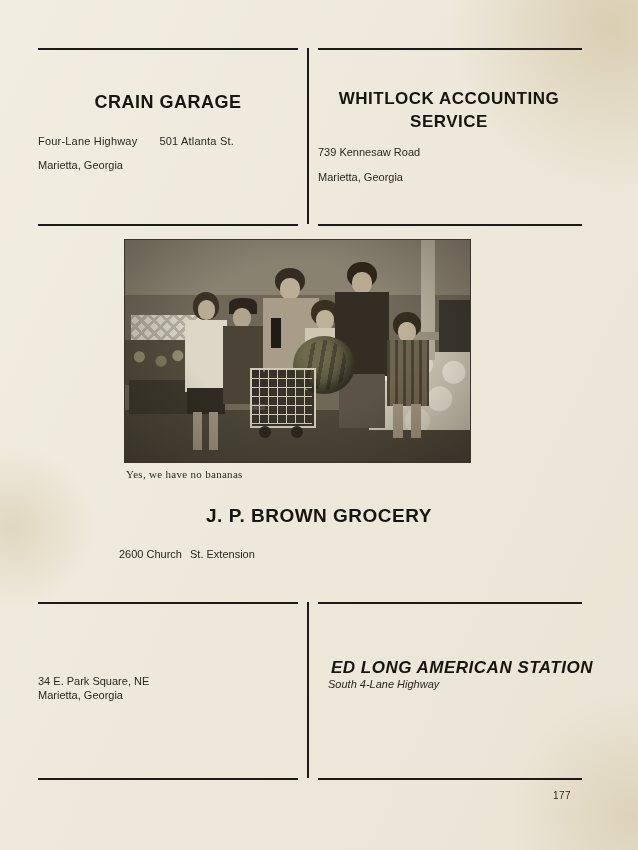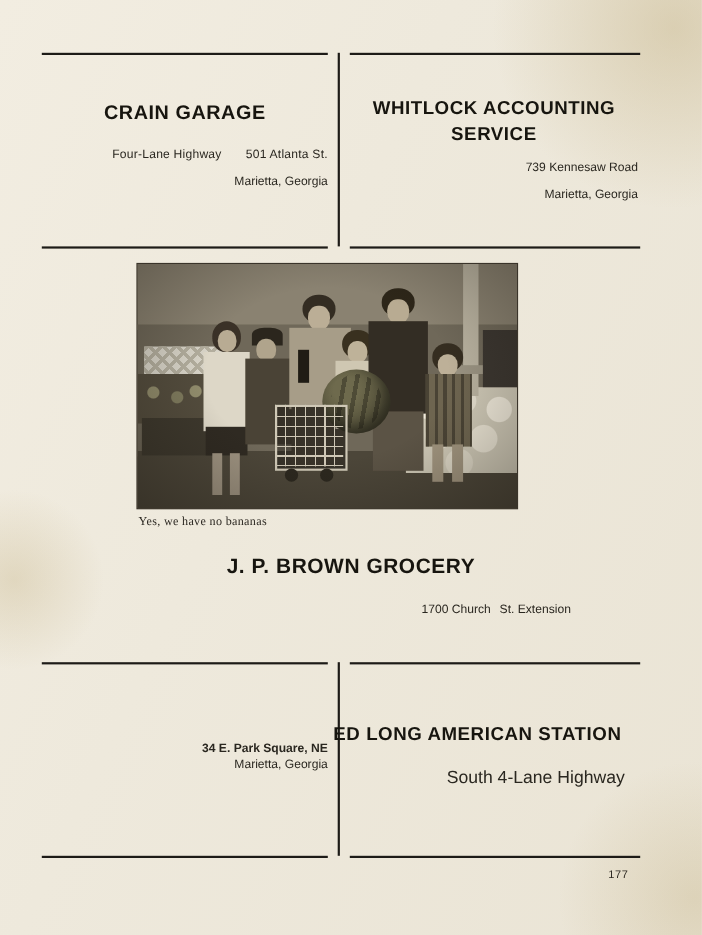--- a/index.html
+++ b/index.html
@@ -38,21 +38,21 @@
   .v-rule { width: 2px; }
 
   .ad-title {
     font-weight: bold;
     color: #17150f;
     letter-spacing: 0.5px;
     text-align: center;
     margin: 0;
   }
   .ad-line {
-    text-align: right;
+    text-align: left;
     color: #2a2720;
     margin: 0;
   }
 
   
   #crain-garage {
     position: absolute;
     left: 38px; top: 92px; width: 260px;
   }
   #crain-garage .ad-title { font-size: 18px; }
@@ -99,30 +99,30 @@
   #jp-brown .ad-title { font-size: 19px; }
   #jp-brown .addr { font-size: 11px; margin-top: 21px; }
   #jp-brown .addr .sp { display: inline-block; width: 8px; }
 
   
   #jo-ann-shop {
     position: absolute;
     left: 38px; top: 655px; width: 260px;
   }
   #jo-ann-shop .ad-title { font-size: 18px; }
-  #jo-ann-shop .addr { font-size: 11px; margin-top: 20px; font-weight: bold; }
+  #jo-ann-shop .addr { font-size: 11px; margin-top: 20px; }
   #jo-ann-shop .city { font-size: 11px; margin-top: 2px; }
 
   
   #ed-long {
     position: absolute;
-    left: 300px; top: 658px; width: 268px;
+    left: 328px; top: 658px; width: 268px; font-style: italic;
   }
   #ed-long .ad-title { font-size: 17px; }
-  #ed-long .addr { font-size: 16px; margin-top: 21px; }
+  #ed-long .addr { font-size: 11px; }
 
   .page-number {
     position: absolute;
     left: 553px; top: 790px;
     font-size: 10px;
     color: #2b2720;
     letter-spacing: 0.5px;
   }
 </style>
 </head>
@@ -224,21 +224,21 @@
 
       <div class="ph" style="inset:0;left:0;top:0;width:345px;height:222px;background:radial-gradient(ellipse at 50% 45%, rgba(0,0,0,0) 45%, rgba(20,16,10,0.35) 100%);"></div>
     </div>
   </div>
 
   <div class="caption">Yes, we have no bananas</div>
 
   <div id="jp-brown">
     <p class="ad-title">J. P. BROWN GROCERY</p>
     <p class="ad-line addr">
-      <span>1700 Church</span><span class="sp"></span><span>St. Extension</span>
+      <span>2600 Church</span><span class="sp"></span><span>St. Extension</span>
     </p>
   </div>
 
   <div id="jo-ann-shop">
     <p class="ad-line addr">34 E. Park Square, NE</p>
     <p class="ad-line city">Marietta, Georgia</p>
   </div>
 
   <div id="ed-long">
     <p class="ad-title">ED LONG AMERICAN STATION</p>

